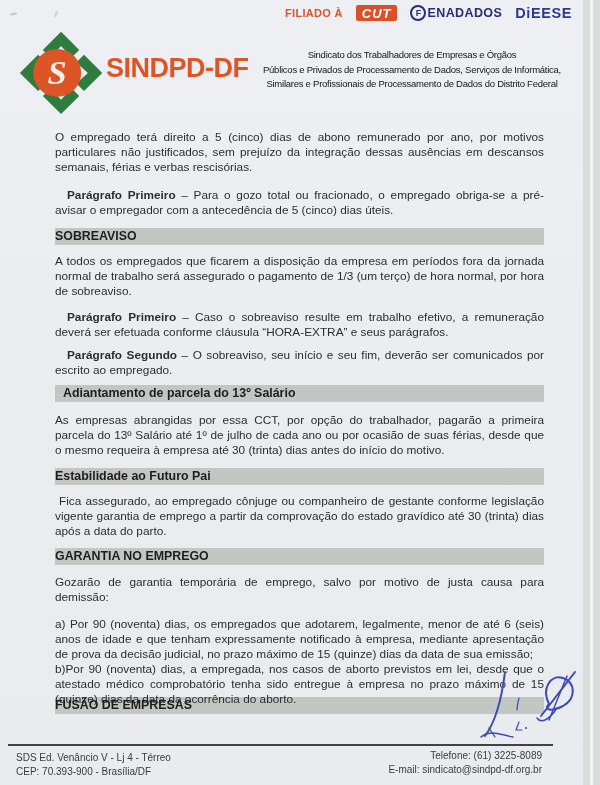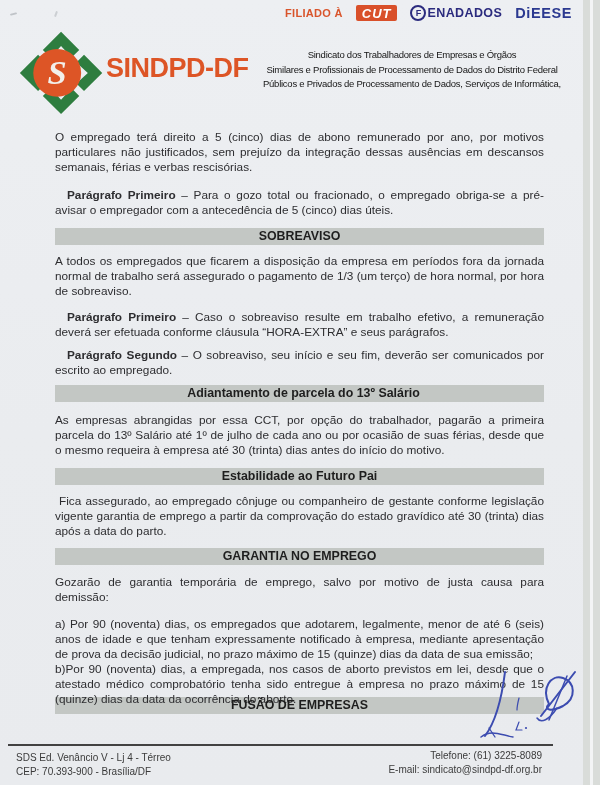--- a/index.html
+++ b/index.html
@@ -31,21 +31,21 @@
   .org-name{position:absolute;left:106px;top:53px;color:#dd5526;font-weight:700;
     font-size:27px;letter-spacing:-.5px;}
   .org-desc{position:absolute;right:22px;top:48px;width:332px;text-align:center;
     font-size:9.5px;line-height:14.5px;letter-spacing:-.25px;color:#151515;}
 
   
   .doc{position:absolute;left:55px;top:130px;width:489px;font-size:11.8px;line-height:15px;}
   .para{margin:0;text-align:justify;}
   .lead{font-weight:bold;padding-left:12px;}
   .indent-sm{text-indent:4px;}
-  .bar{height:17px;line-height:17px;text-align:center;background:#c3c7c4;
+  .bar{height:17px;line-height:17px;background:#c3c7c4;
     font-weight:bold;font-size:12.4px;color:#1e1e1e;}
   .b1{margin-top:13px;} .b2{margin-top:10px;} .b3{margin-top:9px;} .b4{margin-top:11px;}
   .b5{margin-top:8px;}  .b6{margin-top:7px;padding-left:8px;}  .b7{margin-top:11px;} .b8{margin-top:10px;}
   .b9{margin-top:9px;}  .b10{margin-top:9px;} .b11{margin-top:10px;} .b12{margin-top:12px;}
   .b13{margin-top:0;}   .b14{margin-top:-10px;}
 
   
   .signature{position:absolute;left:479px;top:668px;}
   .footer-rule{position:absolute;left:8px;top:744px;width:545px;height:2px;background:#424242;}
   .f-left{position:absolute;left:16px;top:751px;font-size:10px;line-height:14px;color:#3b3b3b;}
@@ -81,22 +81,22 @@
         <path d="M25 68 L6 49 L25 30 L33 38 L21 49 L33 60 Z"></path>
       </g>
       <circle cx="45" cy="49" r="25" fill="#dd5526"></circle>
       <text x="45" y="61" text-anchor="middle" font-family="Liberation Serif, serif" font-size="36" font-style="italic" font-weight="bold" fill="#f2f0ec">S</text>
     </svg>
   </div>
   <div class="org-name">SINDPD-DF</div>
 
   <div class="org-desc">
     <div>Sindicato dos Trabalhadores de Empresas e Órgãos</div>
+    <div>Públicos e Privados de Processamento de Dados, Serviços de Informática,</div>
     <div>Similares e Profissionais de Processamento de Dados do Distrito Federal</div>
-    <div>Públicos e Privados de Processamento de Dados, Serviços de Informática,</div>
   </div>
 
   <div class="doc">
     <p class="para b0">O empregado terá direito a 5 (cinco) dias de abono remunerado por ano, por motivos particulares não justificados, sem prejuízo da integração dessas ausências em descansos semanais, férias e verbas rescisórias.</p>
     <p class="para b1"><b class="lead">Parágrafo Primeiro</b><span> – Para o gozo total ou fracionado, o empregado obriga-se a pré-avisar o empregador com a antecedência de 5 (cinco) dias úteis.</span></p>
     <div class="bar b2">SOBREAVISO</div>
     <p class="para b3">A todos os empregados que ficarem a disposição da empresa em períodos fora da jornada normal de trabalho será assegurado o pagamento de 1/3 (um terço) de hora normal, por hora de sobreaviso.</p>
     <p class="para b4"><b class="lead">Parágrafo Primeiro</b><span> – Caso o sobreaviso resulte em trabalho efetivo, a remuneração deverá ser efetuada conforme cláusula “HORA-EXTRA” e seus parágrafos.</span></p>
     <p class="para b5"><b class="lead">Parágrafo Segundo</b><span> – O sobreaviso, seu início e seu fim, deverão ser comunicados por escrito ao empregado.</span></p>
     <div class="bar b6">Adiantamento de parcela do 13º Salário</div>

